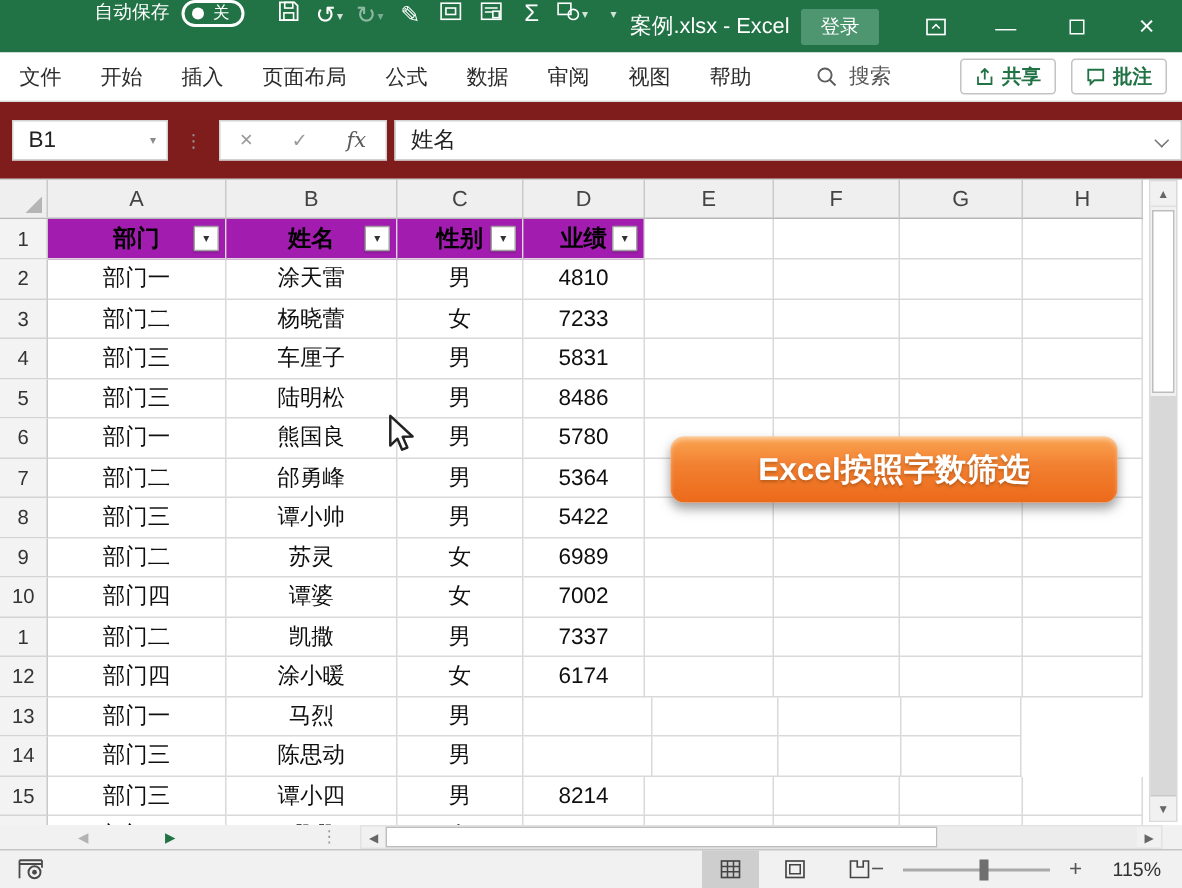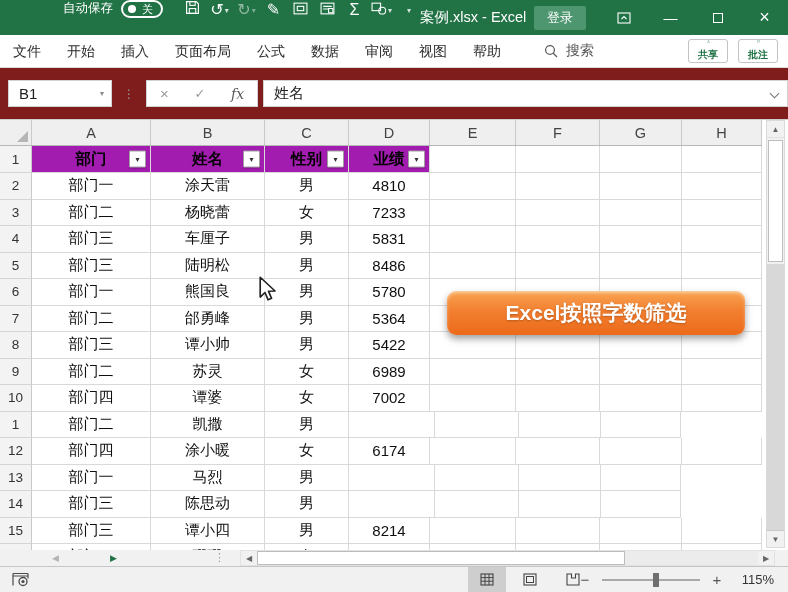--- a/index.html
+++ b/index.html
@@ -23,21 +23,21 @@
   .login-btn { align-self: center; background: #4e9670; border-radius: 2px; font-size: 13px; padding: 3px 13px; margin-right: 14px; color: #fff; }
   .winbtn { width: 47px; display: flex; align-items: center; justify-content: center; font-size: 14px; font-weight: 300; }
   .maxbox { width: 10px; height: 10px; border: 1px solid #fff; display: inline-block; }
   .closebtn { font-size: 18px; }
 
   
   .ribbonrow { position: absolute; top: 35px; left: 0; right: 0; height: 33px; background: #fff; border-bottom: 1px solid #dcdcdc; display: flex; align-items: center; font-size: 14px; color: #2b2b2b; }
   .rtab { padding: 0 13px; line-height: 32px; white-space: nowrap; }
   .ribbon-search { display: flex; align-items: center; gap: 8px; margin-left: 30px; color: #555; }
   .ribbon-right { margin-left: auto; display: flex; gap: 10px; padding-right: 10px; }
-  .pill-btn { display: flex; align-items: center; gap: 5px; border: 1px solid #c3c3c3; border-radius: 3px; height: 24px; padding: 0 9px; color: #217346; font-size: 10px; background: #fff; font-weight: bold; flex-direction: column; }
+  .pill-btn { display: flex; align-items: center; gap: 5px; border: 1px solid #c3c3c3; border-radius: 3px; height: 24px; padding: 0 9px; color: #217346; font-size: 13px; background: #fff; font-weight: bold; }
 
   
   .formularow { position: absolute; top: 68px; left: 0; right: 0; height: 52px; background: #7f1d1d; display: flex; align-items: center; border-bottom: 1px solid #cfcfcf; }
   .namebox { margin-left: 8px; width: 104px; height: 27px; background: #fff; border: 1px solid #d2d2d2; display: flex; align-items: center; font-size: 15px; padding-left: 10px; color: #222; position: relative; }
   .nb-arrow { position: absolute; right: 7px; font-size: 8px; color: #8a8a8a; }
   .fr-dots { color: #9a9a9a; font-size: 12px; margin: 0 11px; letter-spacing: 0; }
   .fxgroup { width: 112px; height: 27px; background: #fff; border: 1px solid #d2d2d2; display: flex; align-items: center; justify-content: space-around; color: #9b9b9b; font-size: 13px; }
   .fxgroup .fx { font-style: italic; font-family: "DejaVu Serif", serif; color: #5a5a5a; font-size: 14px; }
   .formulafield { flex: 1; margin-left: 5px; height: 27px; background: #fff; border: 1px solid #d2d2d2; display: flex; align-items: center; padding-left: 10px; font-size: 15px; color: #222; position: relative; }
   .ff-chevron { position: absolute; right: 9px; top: 9px; width: 7px; height: 7px; border-left: 1.5px solid #777; border-bottom: 1.5px solid #777; transform: rotate(-45deg); }
@@ -423,20 +423,23 @@
           <div class="rownum">1</div>
           <div class="cell" style="width: 119px;">
             <span>部门二</span>
           </div>
           <div class="cell" style="width: 114px;">
             <span>凯撒</span>
           </div>
           <div class="cell" style="width: 84px;">
             <span>男</span>
           </div>
+          <div class="cell" style="width: 81px;">
+            <span>7337</span>
+          </div>
           <div class="cell" style="width: 86px;"></div>
           <div class="cell" style="width: 84px;"></div>
           <div class="cell" style="width: 82px;"></div>
           <div class="cell" style="width: 80px;"></div>
         </div>
         <div class="grid-row">
           <div class="rownum">12</div>
           <div class="cell" style="width: 119px;">
             <span>部门四</span>
           </div>

